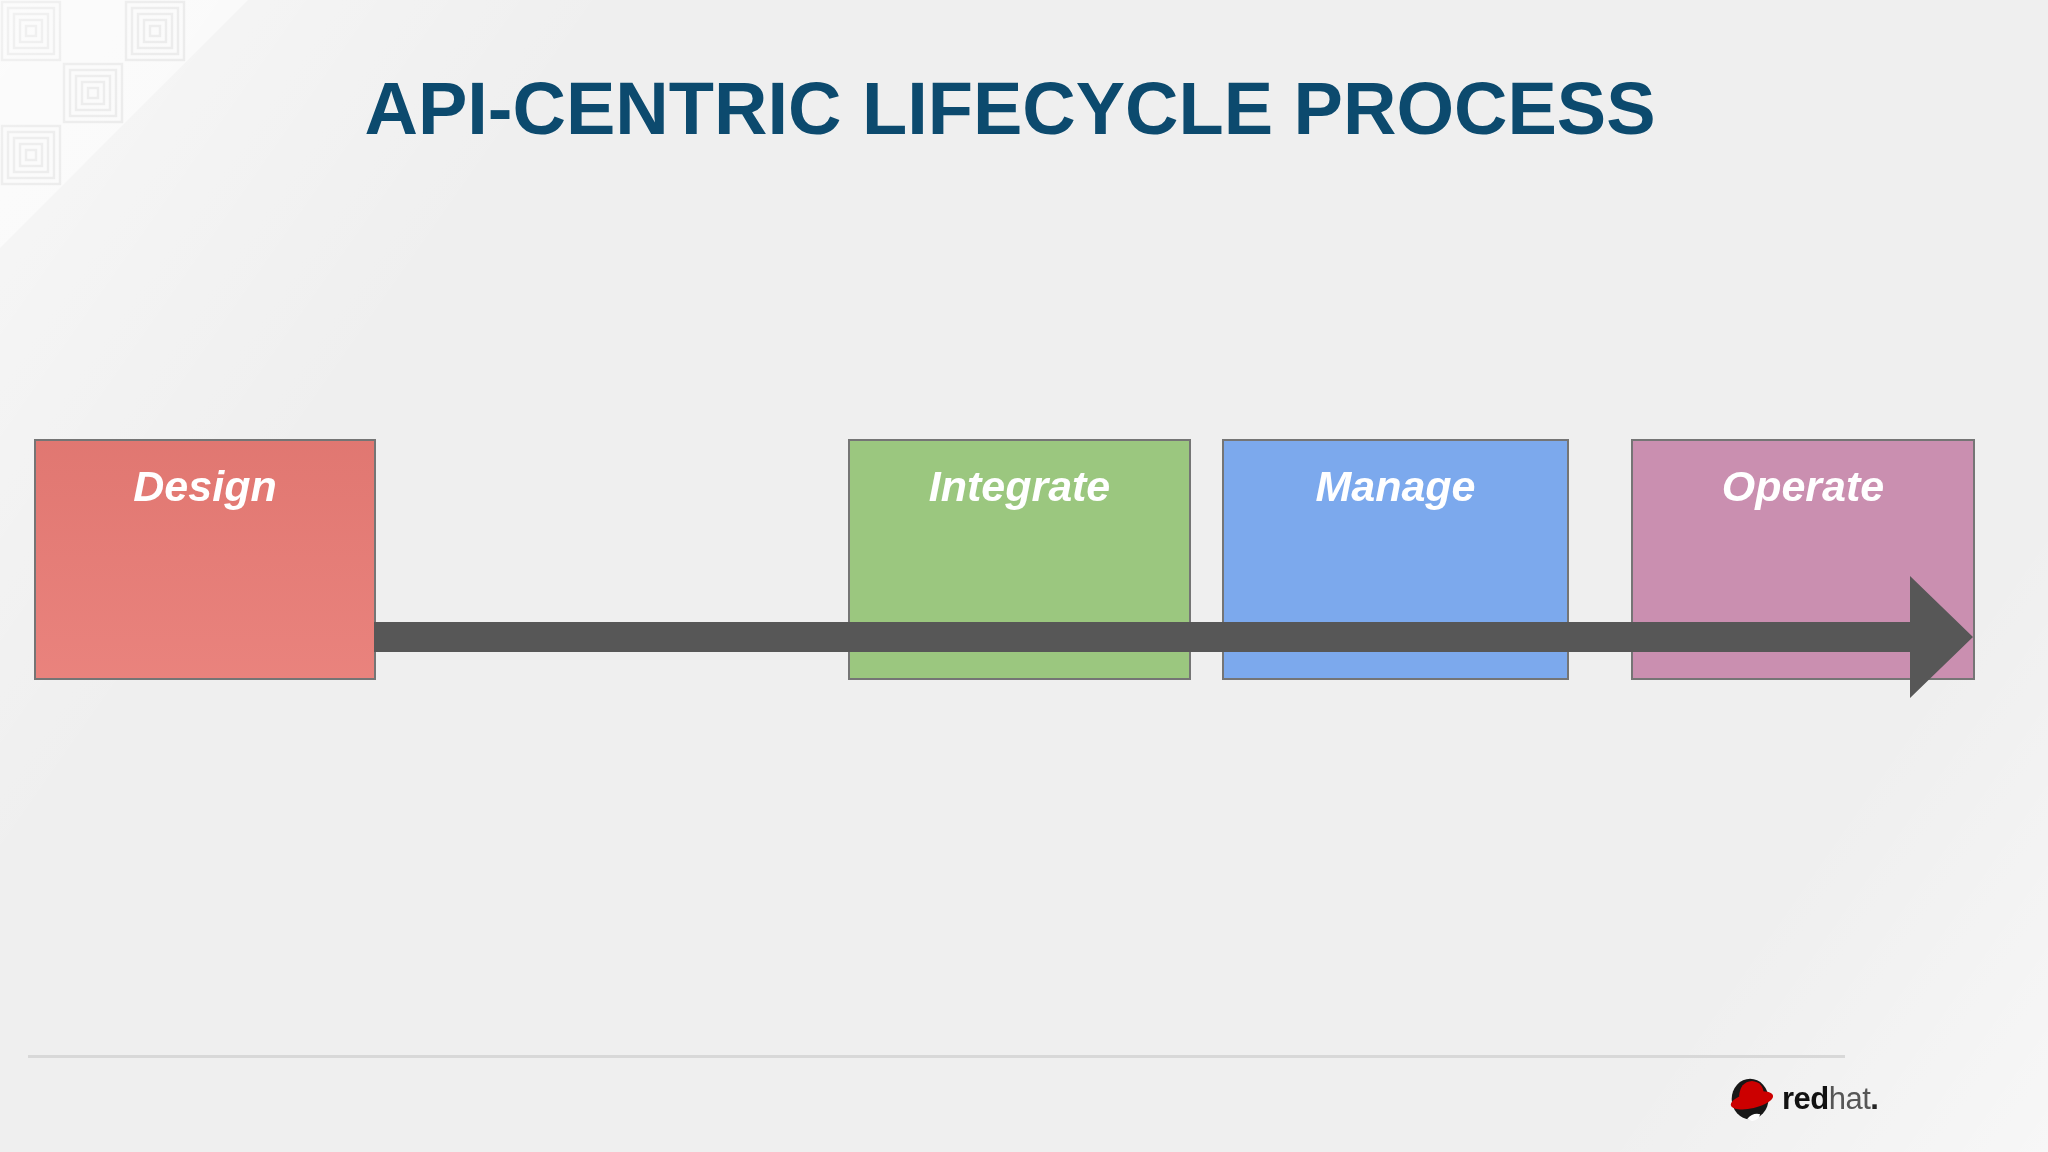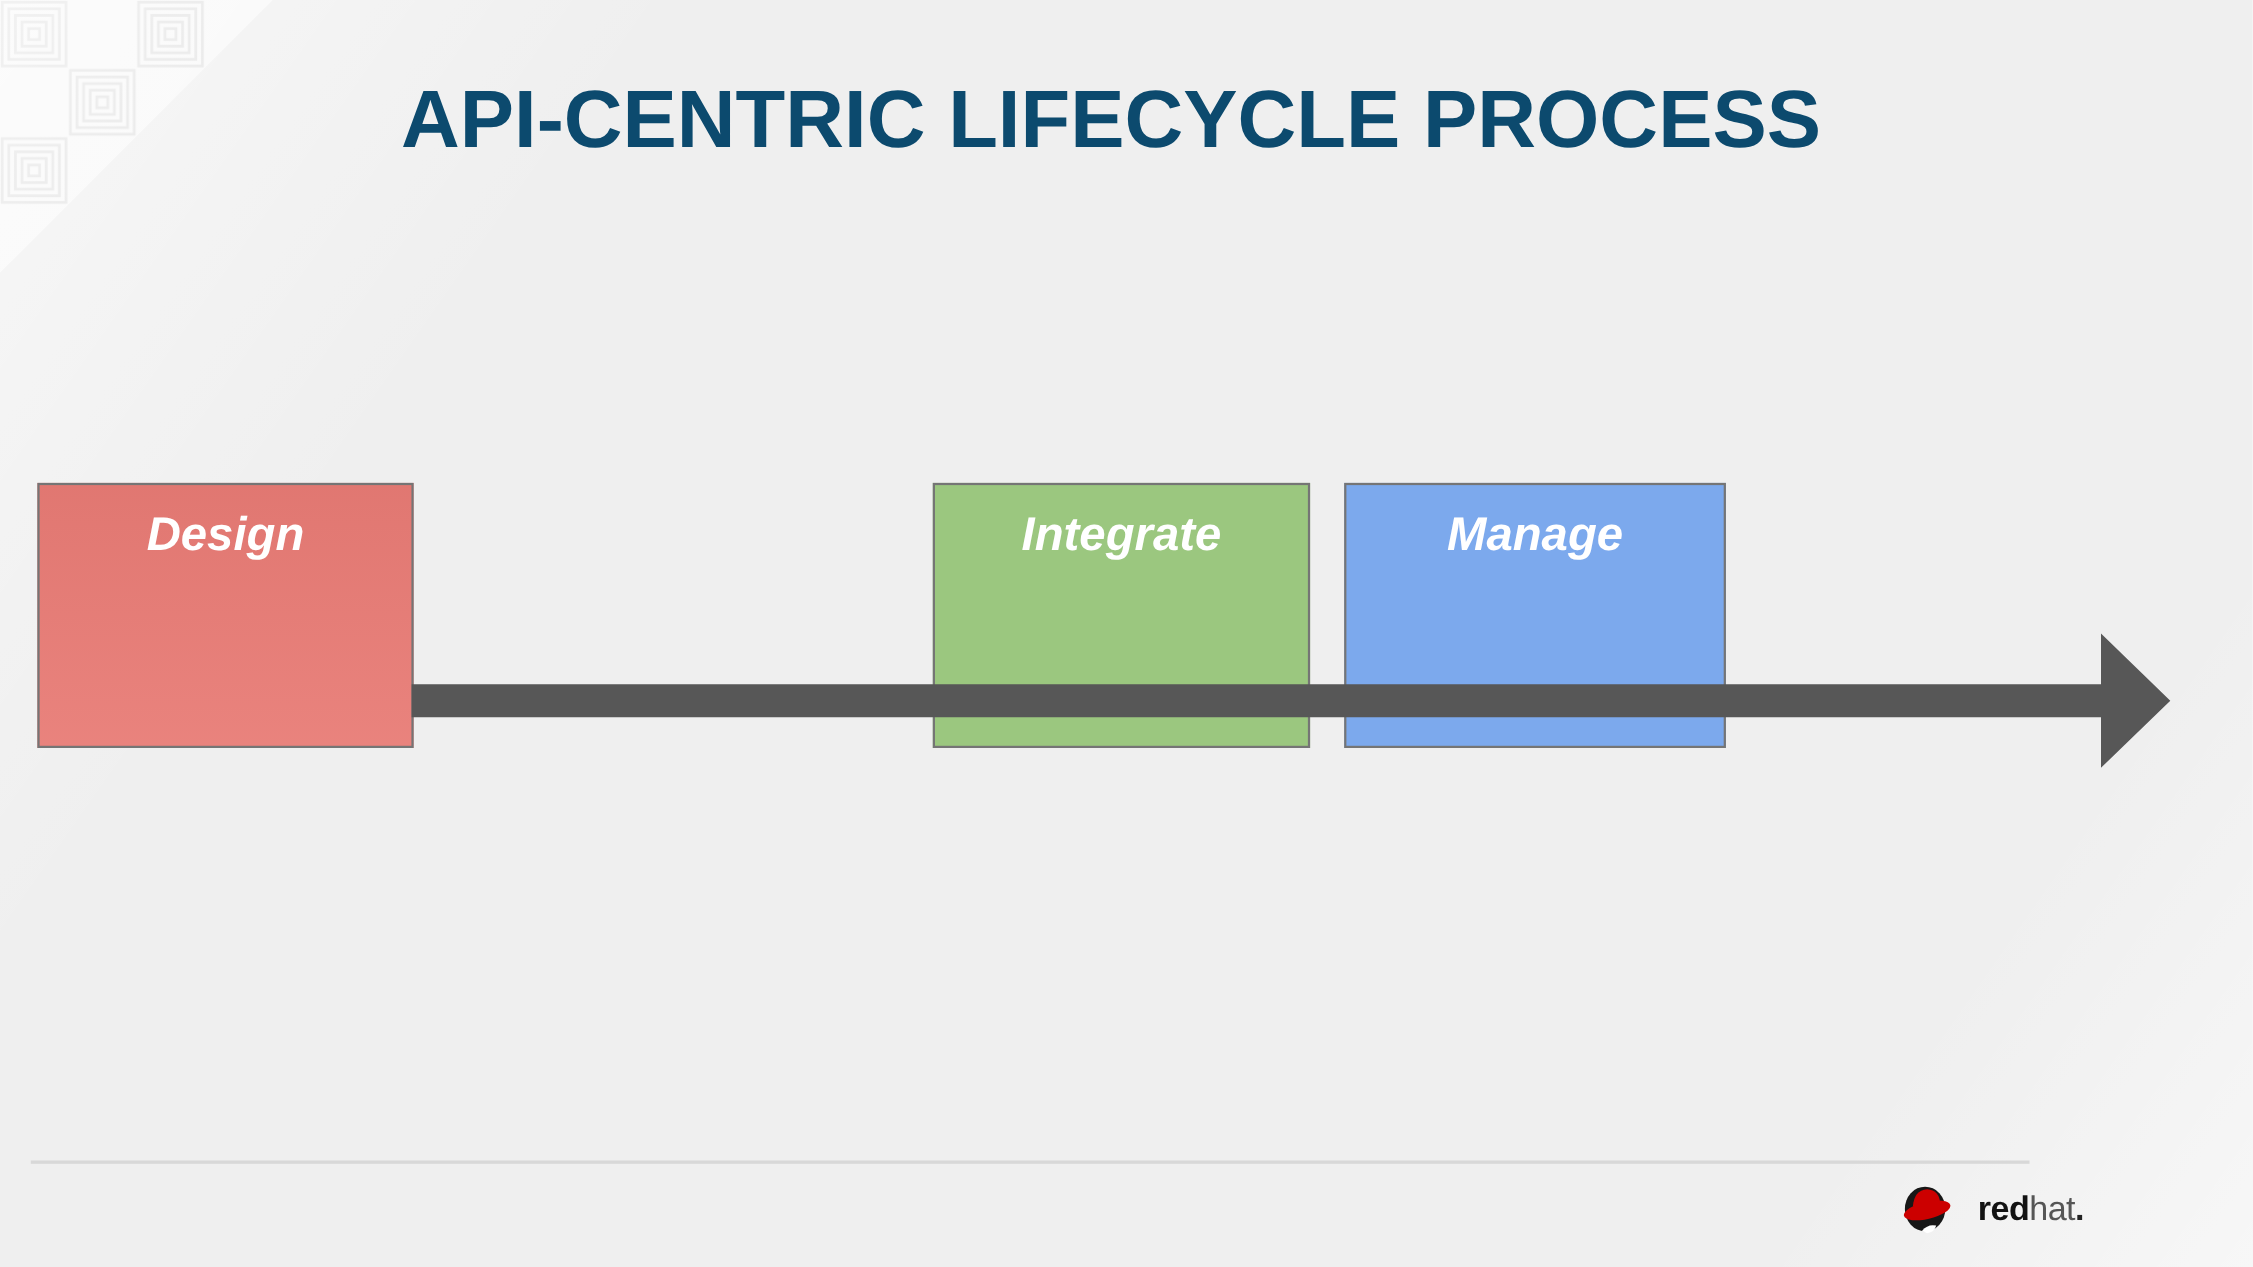--- a/index.html
+++ b/index.html
@@ -42,21 +42,21 @@
   .flow-arrow{
     position:absolute;left:374px;top:570px;width:1601px;height:132px;
     z-index:2;pointer-events:none;
   }
   .footer-divider{
     position:absolute;left:28px;top:1055px;width:1817px;height:3px;
     background:#d8d8d8;
   }
   .logo{
     position:absolute;left:1728px;top:1070px;height:58px;
-    display:flex;align-items:center;gap:24px;
+    display:flex;align-items:center;gap:8px;
   }
   .logo-text{
     font-size:31px;letter-spacing:-0.5px;white-space:nowrap;
   }
   .logo-text .bold{font-weight:700;}
   .logo-text .light{font-weight:400;}
 </style>
 </head>
 <body>
 
@@ -94,20 +94,23 @@
 
   <div class="stage-box stage-design" style="background-color: rgb(232, 123, 117); border-color: rgb(117, 117, 117);">
     <div class="lbl" style="color: rgb(255, 255, 255);">Design</div>
   </div>
   <div class="stage-box stage-integrate" style="background-color: rgb(155, 199, 127); border-color: rgb(117, 117, 117);">
     <div class="lbl" style="color: rgb(255, 255, 255);">Integrate</div>
   </div>
   <div class="stage-box stage-manage" style="background-color: rgb(124, 169, 237); border-color: rgb(117, 117, 117);">
     <div class="lbl" style="color: rgb(255, 255, 255);">Manage</div>
   </div>
+  <div class="stage-box stage-operate" style="background-color: rgb(202, 143, 176); border-color: rgb(117, 117, 117);">
+    <div class="lbl" style="color: rgb(255, 255, 255);">Operate</div>
+  </div>
 
   <svg class="flow-arrow" viewBox="0 0 1601 132" aria-hidden="true">
     <polygon points="0,52 1536,52 1536,6 1599,67 1536,128 1536,82 0,82" stroke-width="2" stroke-linejoin="miter" fill="#575757"></polygon>
   </svg>
 
   <div class="footer-divider" style="background-color: rgb(216, 216, 216);"></div>
 
   <div class="logo">
     <svg width="46" height="52" viewBox="0 0 100 110" aria-hidden="true">
       <ellipse cx="48" cy="55" rx="40" ry="44" fill="#171717"></ellipse>

